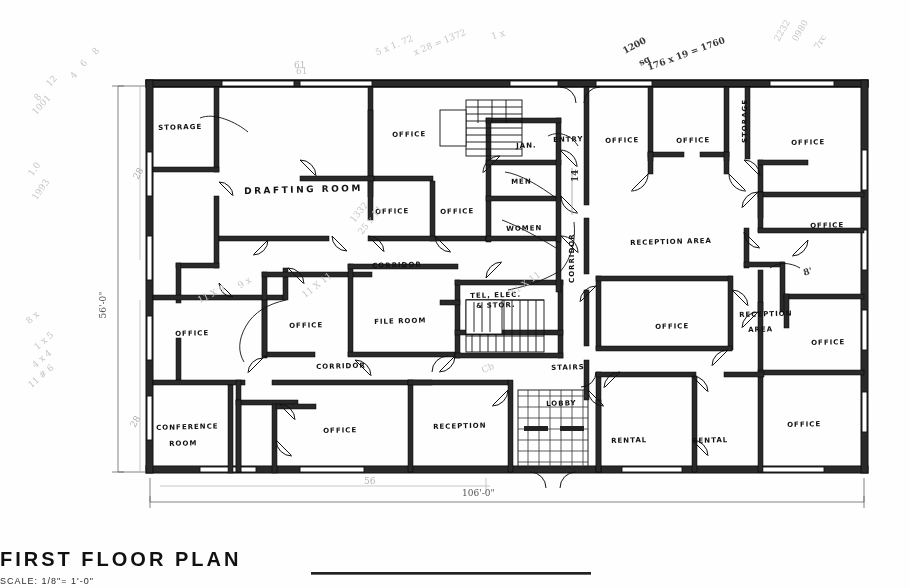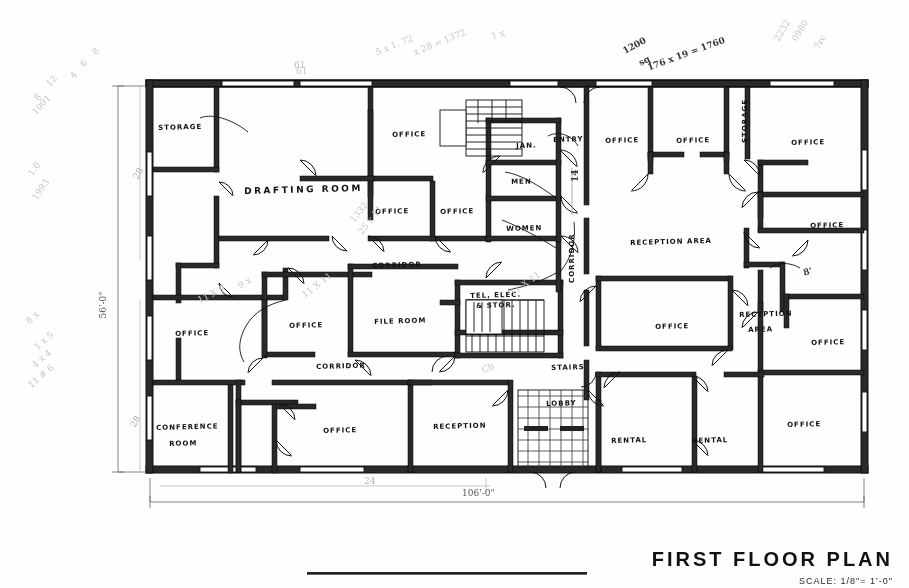--- a/index.html
+++ b/index.html
@@ -36,21 +36,21 @@
     position:absolute;
     font-family:"DejaVu Serif",serif;
     font-size:9px;
     color:#555;
     white-space:nowrap;
     transform-origin:0 0;
   }
 
   
   #title-block{
-    position:absolute;left:0;right:16px;bottom:2px;text-align:right;
+    position:absolute;left:0;right:8px;bottom:2px;text-align:left;
   }
   #plan-title{
     font-family:"Liberation Sans",sans-serif;
     font-size:20px;font-weight:700;letter-spacing:3px;color:#111;
     display:inline-block;
   }
   #title-rule{
     width:280px;height:0;margin:1px auto 1px auto;
     border-top:2px solid #222;border-bottom:1px solid #666;
   }
@@ -442,21 +442,21 @@
       <div class="pencil vfaint" style="left: 356px; top: 230px; transform: rotate(-52deg);">25 x 11</div>
       <div class="pencil dark" style="left: 802px; top: 268px; transform: rotate(-16deg);">8'</div>
       <div class="pencil vfaint" style="left: 480px; top: 366px; transform: rotate(-24deg);">Cb</div>
       <div class="pencil vfaint" style="left: 772px; top: 38px; transform: rotate(-60deg);">2232</div>
       <div class="pencil vfaint" style="left: 790px; top: 38px; transform: rotate(-60deg);">0980</div>
       <div class="pencil vfaint" style="left: 812px; top: 46px; transform: rotate(-60deg);">7rc</div>
     </div>
 
   <div class="dim" style="left:98px;top:305px;transform:rotate(-90deg) translate(-50%,0);">56'-0"</div>
   <div class="dim" style="left:462px;top:488px;">106'-0"</div>
-  <div class="dim vfaint" style="left:364px;top:476px;color:#b5b5b5;">24</div>
+  <div class="dim vfaint" style="left:364px;top:476px;color:#b5b5b5;">56</div>
   <div class="dim" style="left:294px;top:60px;color:#bdbdbd;">61</div>
   <div class="dim" style="left:131px;top:176px;transform:rotate(-60deg);color:#a8a8a8;">28</div>
   <div class="dim" style="left:128px;top:424px;transform:rotate(-60deg);color:#a8a8a8;">28</div>
   <div class="dim" style="left:570px;top:182px;transform:rotate(-90deg);color:#333;font-weight:600;">14</div>
 
   <div id="title-block">
     <div id="plan-title">FIRST   FLOOR   PLAN</div>
     <div id="title-rule"></div>
     <div id="plan-scale">SCALE: 1/8"= 1'-0"</div>
   </div>

